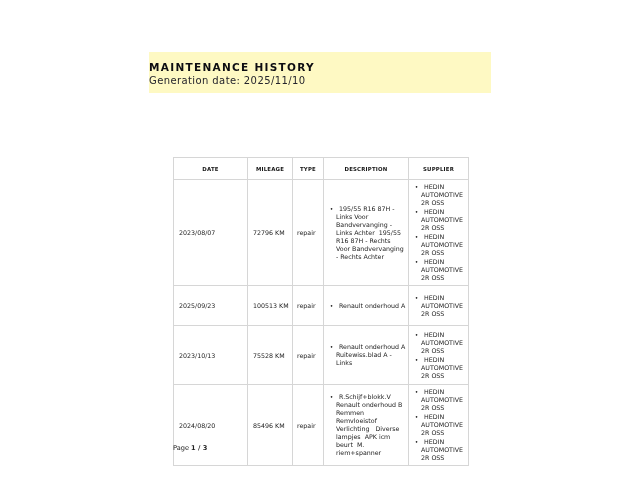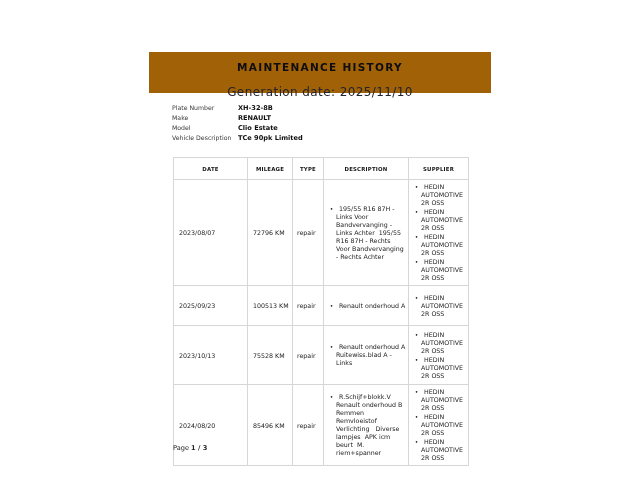--- a/index.html
+++ b/index.html
@@ -16,33 +16,33 @@
     color: #1f1f1f;
     overflow: hidden;
   }
   
   .banner {
     position: absolute;
     left: 149px;
     top: 52px;
     width: 342px;
     height: 41px;
-    background: #a16207;
-    text-align: center;
+    background: #fef9c3;
+    text-align: left;
   }
   .banner .title {
     padding-top: 9px;
     font-size: 10.5px;
     font-weight: bold;
     letter-spacing: 1.3px;
     color: #0d0d12;
   }
   .banner .gendate {
-    margin-top: 12px;
-    font-size: 12px;
+    margin-top: 2px;
+    font-size: 10px;
     letter-spacing: 0.4px;
     color: #24242c;
   }
   
   .vehicle {
     position: absolute;
     left: 172px;
     top: 103px;
   }
   .vrow {
@@ -133,38 +133,20 @@
 </head>
 <body>
 
 <div class="page">
 
   <div class="banner">
     <div class="title">MAINTENANCE HISTORY</div>
     <div class="gendate">Generation date: 2025/11/10</div>
   </div>
 
-  <div class="vehicle">
-    <div class="vrow">
-      <span class="vlabel">Plate Number</span>
-      <span class="vvalue">XH-32-8B</span>
-    </div>
-    <div class="vrow">
-      <span class="vlabel">Make</span>
-      <span class="vvalue">RENAULT</span>
-    </div>
-    <div class="vrow">
-      <span class="vlabel">Model</span>
-      <span class="vvalue">Clio Estate</span>
-    </div>
-    <div class="vrow">
-      <span class="vlabel">Vehicle Description</span>
-      <span class="vvalue">TCe 90pk Limited</span>
-    </div>
-  </div>
 
   <table class="maint">
     <colgroup>
       <col class="c0">
         <col class="c1">
         <col class="c2">
         <col class="c3">
         <col class="c4">
     </colgroup>
     <thead>

